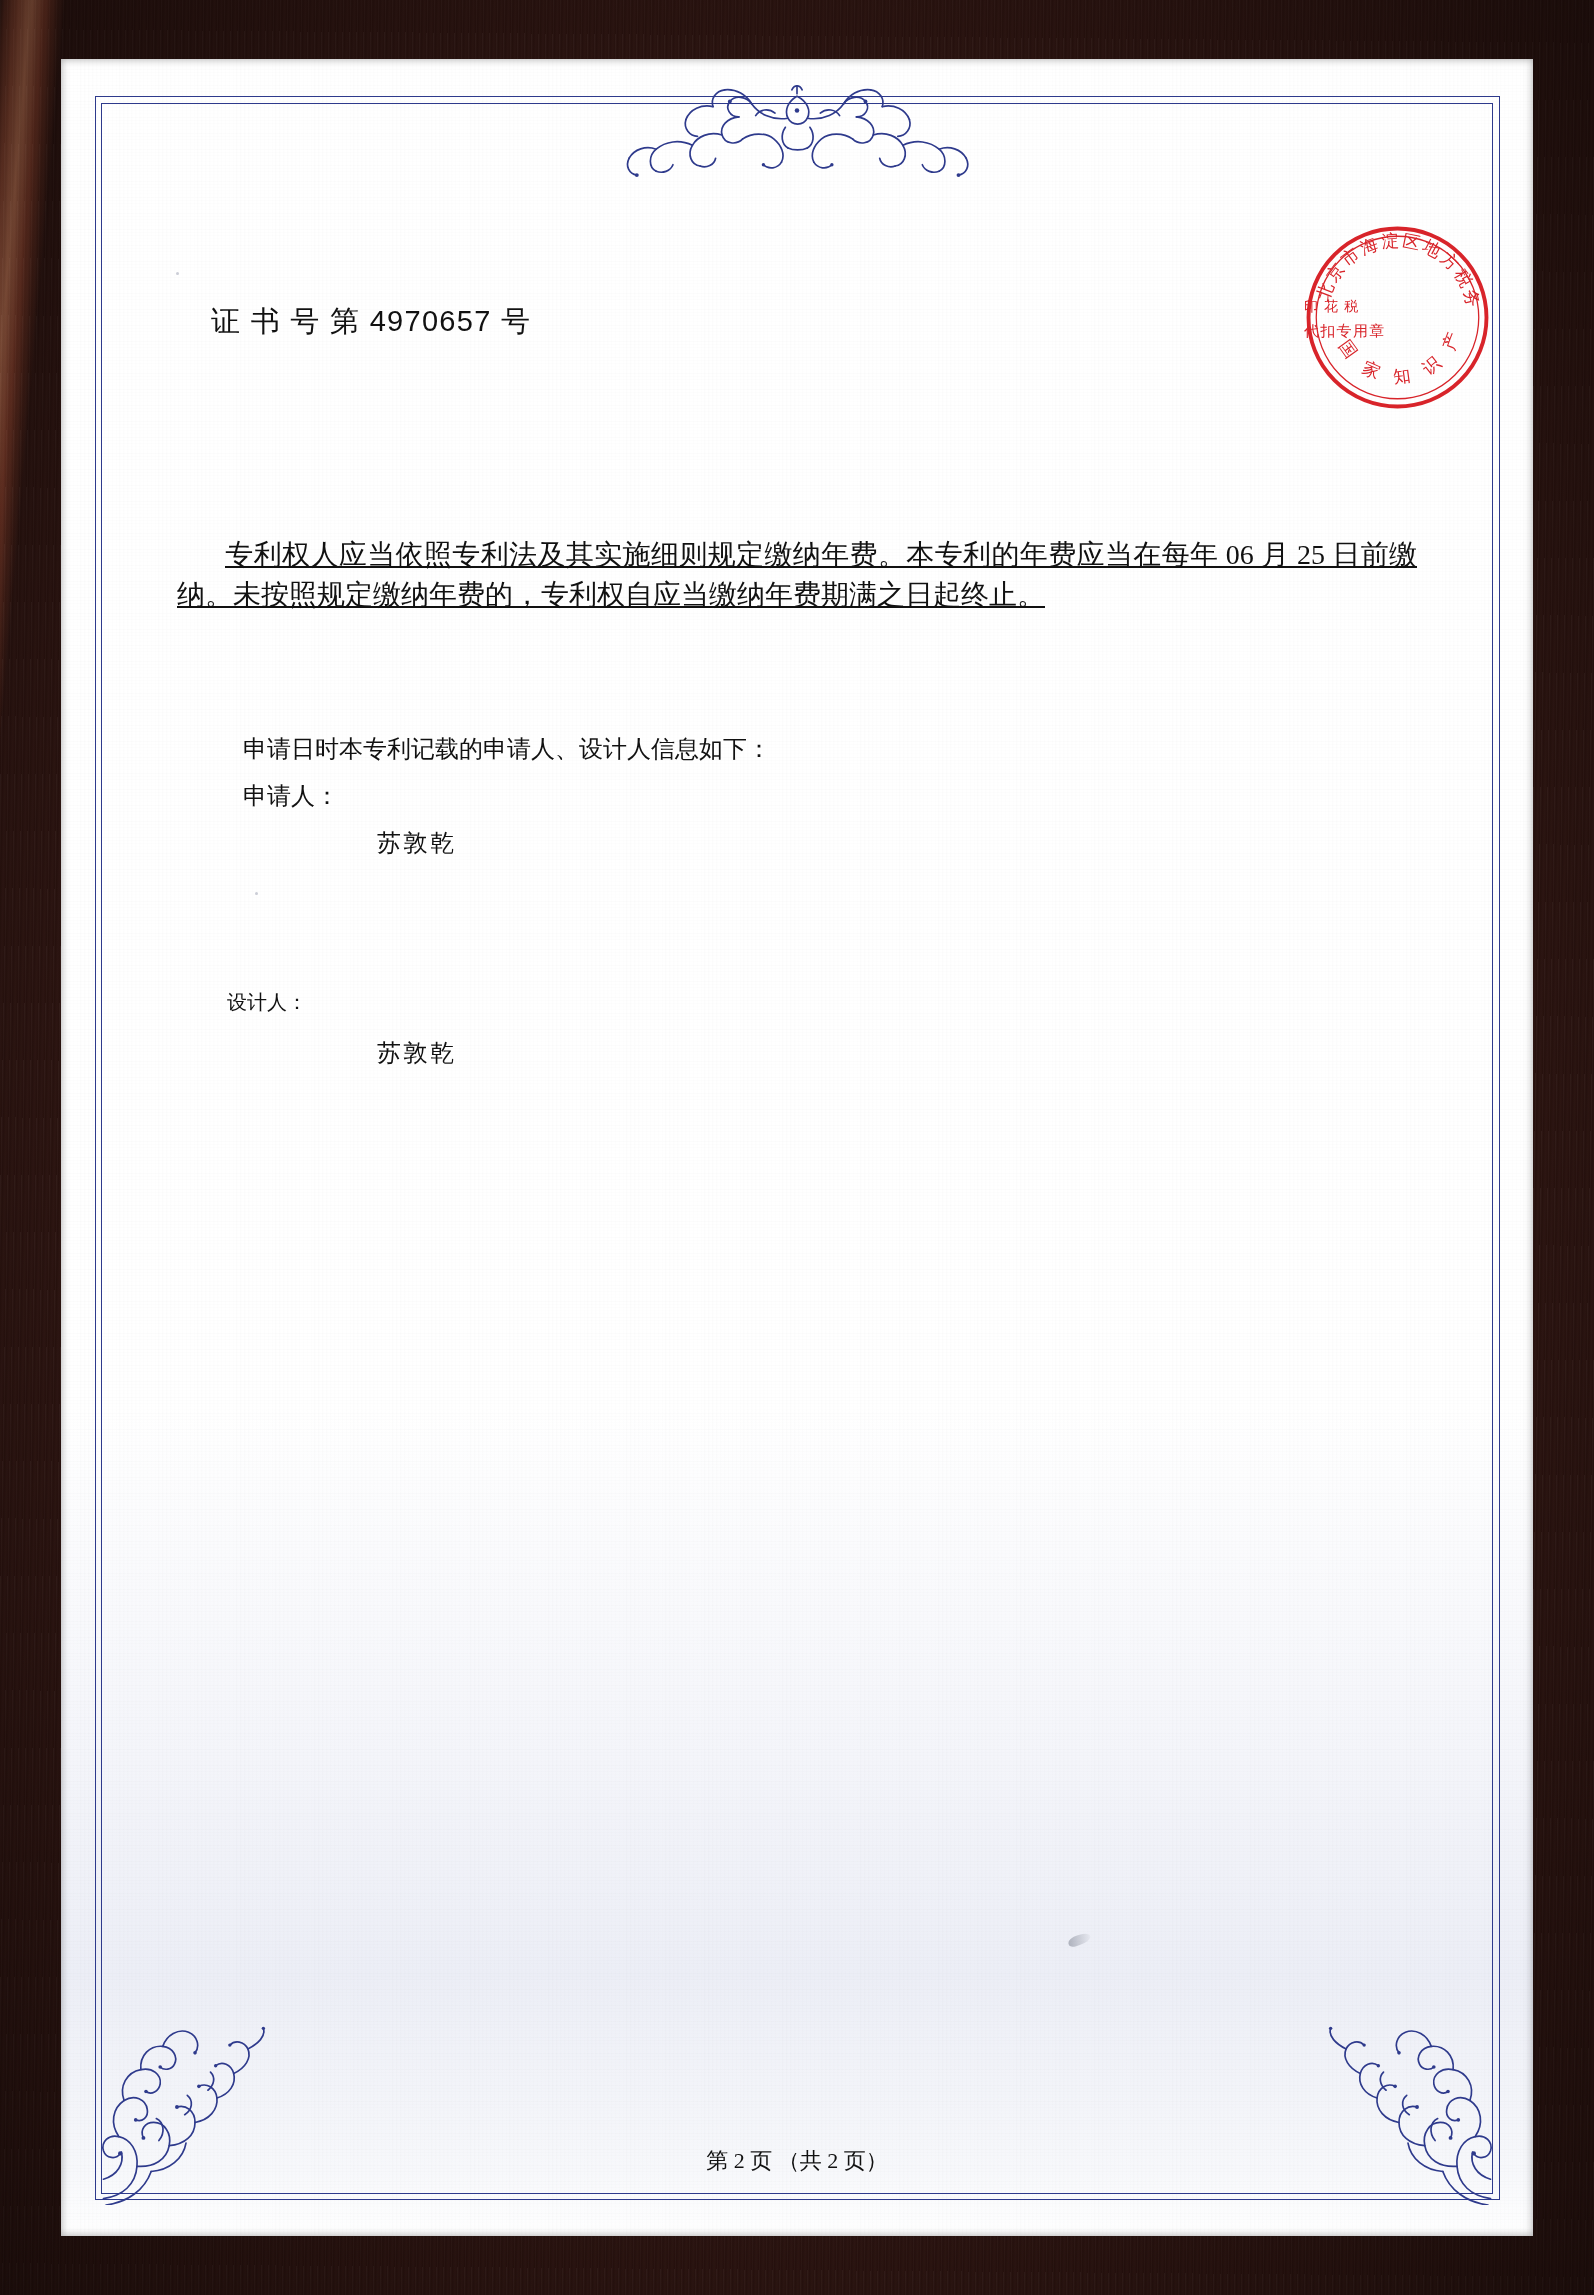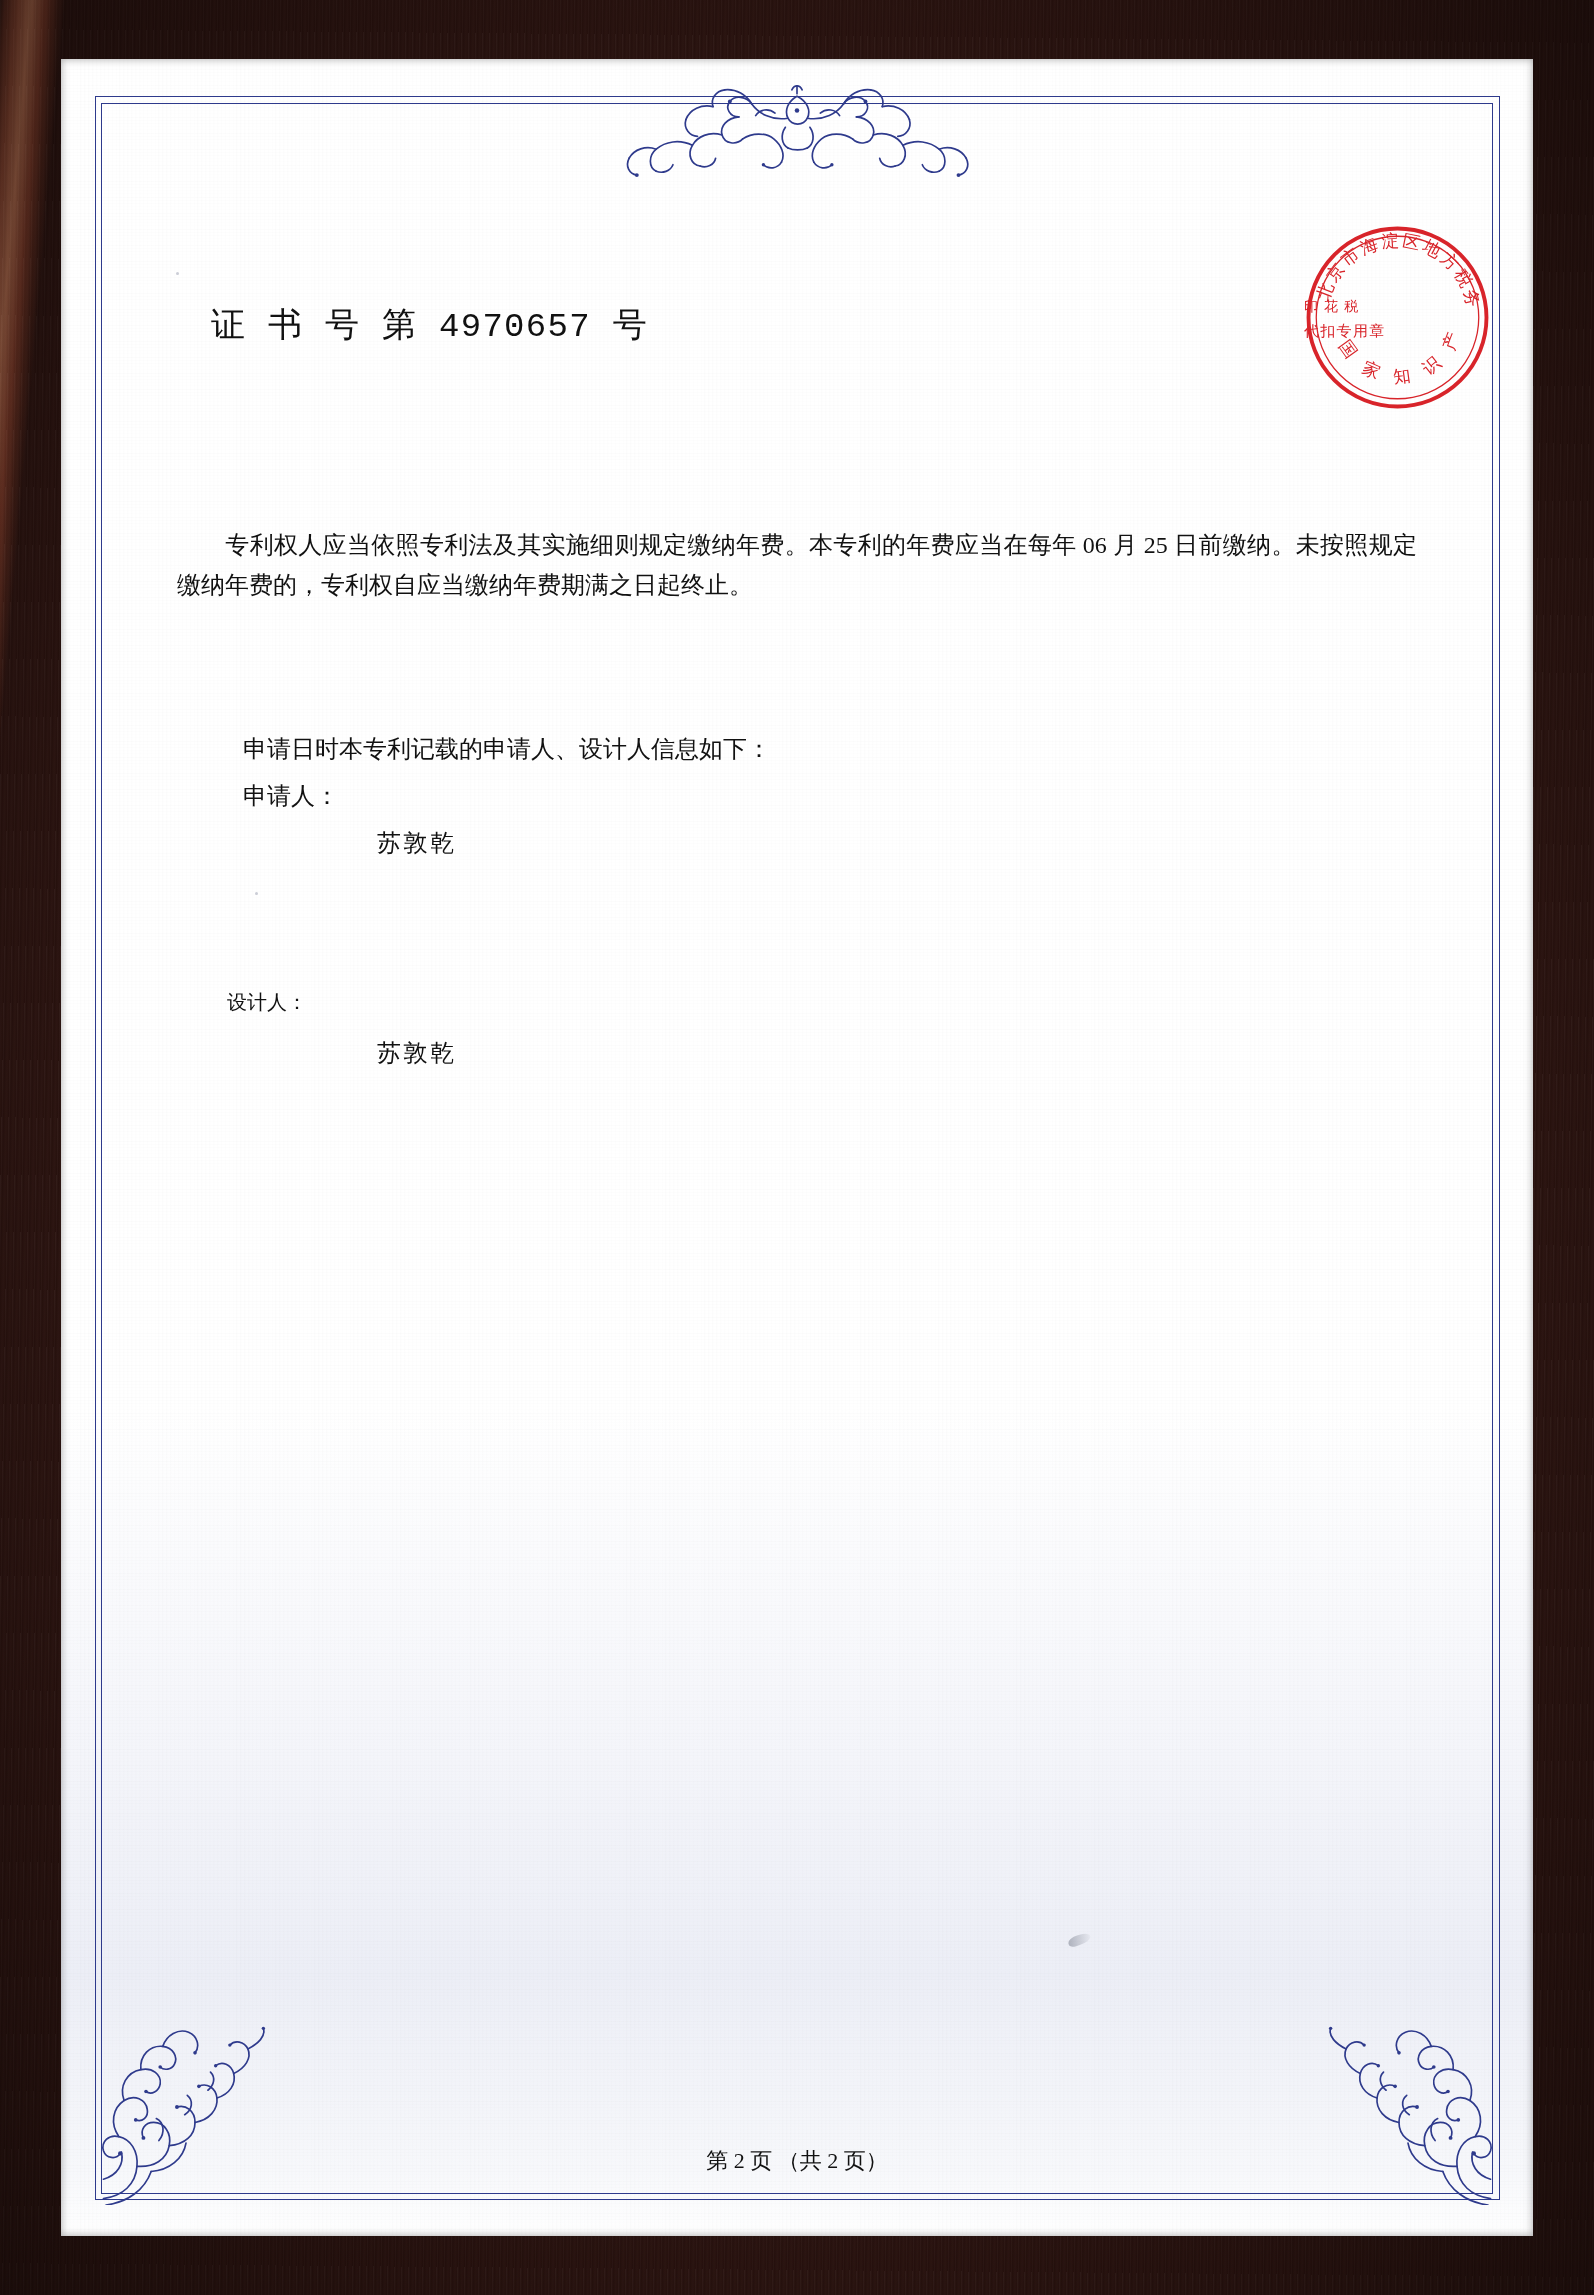--- a/index.html
+++ b/index.html
@@ -112,36 +112,37 @@
     width: 187px;
     height: 187px;
     transform: scaleX(-1);
   }
 
   
   .cert-no {
     position: absolute;
     left: 150px;
     top: 243px;
-    font-size: 34px;
+    font-size: 29px;
     letter-spacing: 1.3px;
     color: #111111;
-    font-family: Liberation Mono, monospace;
+    font-family: Liberation Sans, sans-serif;
     white-space: nowrap;
   }
 
   .para {
     position: absolute;
     left: 116px;
-    top: 466px;
+    top: 476px;
     width: 1240px;
-    font-size: 24px;
+    font-size: 28px;
     line-height: 40px;
     color: #111111;
     text-align: justify;
+    text-decoration: underline;
   }
   .para .indent { display: inline-block; width: 48px; }
 
   .line-info {
     position: absolute;
     left: 182px;
     top: 674px;
     font-size: 24px;
     color: #111111;
     white-space: nowrap;

